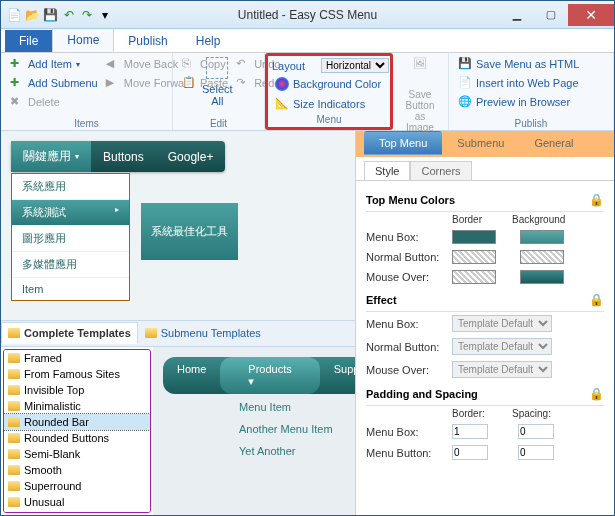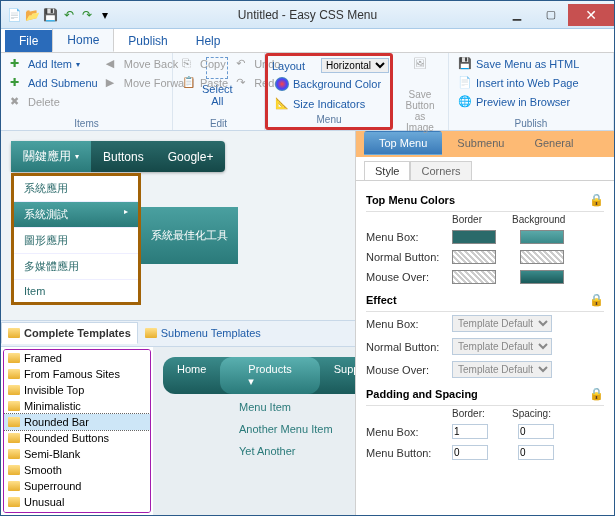--- a/index.html
+++ b/index.html
@@ -27,21 +27,21 @@
 .col { display: flex; flex-direction: column; gap: 1px; }
 .menu-group { border: 3px solid #d03030; border-radius: 3px; padding: 2px 4px; }
 .layout-row { display: flex; align-items: center; gap: 16px; }
 .layout-row select { font-size: 10px; width: 78px; border: 1px solid #a9c4e0; }
 .workspace { display: flex; height: calc(100% - 130px); }
 .leftpane { width: 355px; display: flex; flex-direction: column; border-right: 1px solid #d0d0d0; }
 .canvas { flex: 1; background: #eef3f6; padding: 10px; overflow: hidden; }
 .topmenu { display: flex; background: linear-gradient(#2a6a6a,#154848); border-radius: 4px; box-shadow: 0 1px 3px rgba(0,0,0,.3); width: fit-content; }
 .topmenu .mitem { color: #fff; padding: 7px 12px; font-size: 12px; display: flex; align-items: center; gap: 4px; }
 .topmenu .mitem.hov { background: linear-gradient(#4aa0a0,#2a7a7a); }
-.dropdown { margin-left: 0; background: #fff; border: 3px solid #a16207; width: 130px; margin-top: 1px; }
+.dropdown { margin-left: 0; background: #fff; border: 1px solid #a16207; width: 119px; margin-top: 1px; }
 .dropdown div { padding: 5px 10px; color: #2a6a6a; font-size: 11px; border-bottom: 1px solid #eef; }
 .dropdown div.hov { background: linear-gradient(#4aa0a0,#2a7a7a); color: #fff; }
 .dropdown div:last-child { border-bottom: none; }
 .template-tabs { height: 26px; background: #eaf1f8; border-top: 1px solid #c8d8e8; display: flex; align-items: center; }
 .ttab { padding: 4px 6px; font-size: 11px; color: #1f5ca8; display: flex; align-items: center; gap: 4px; border: 1px solid transparent; }
 .ttab.active { background: #fff; border: 1px solid #c8d8e8; border-bottom-color: #fff; font-weight: bold; color: #333; }
 .template-body { flex: 1; display: flex; overflow: hidden; border-top: 1px solid #c8d8e8; }
 .tpl-list { width: 148px; border: 1px solid #a21caf; border-radius: 3px; margin: 2px; overflow-y: auto; background: #fff; }
 .tpl-list div { padding: 2px 4px; font-size: 11px; display: flex; align-items: center; gap: 4px; }
 .tpl-list div.sel { background: #cde6f7; outline: 1px dotted #666; }

